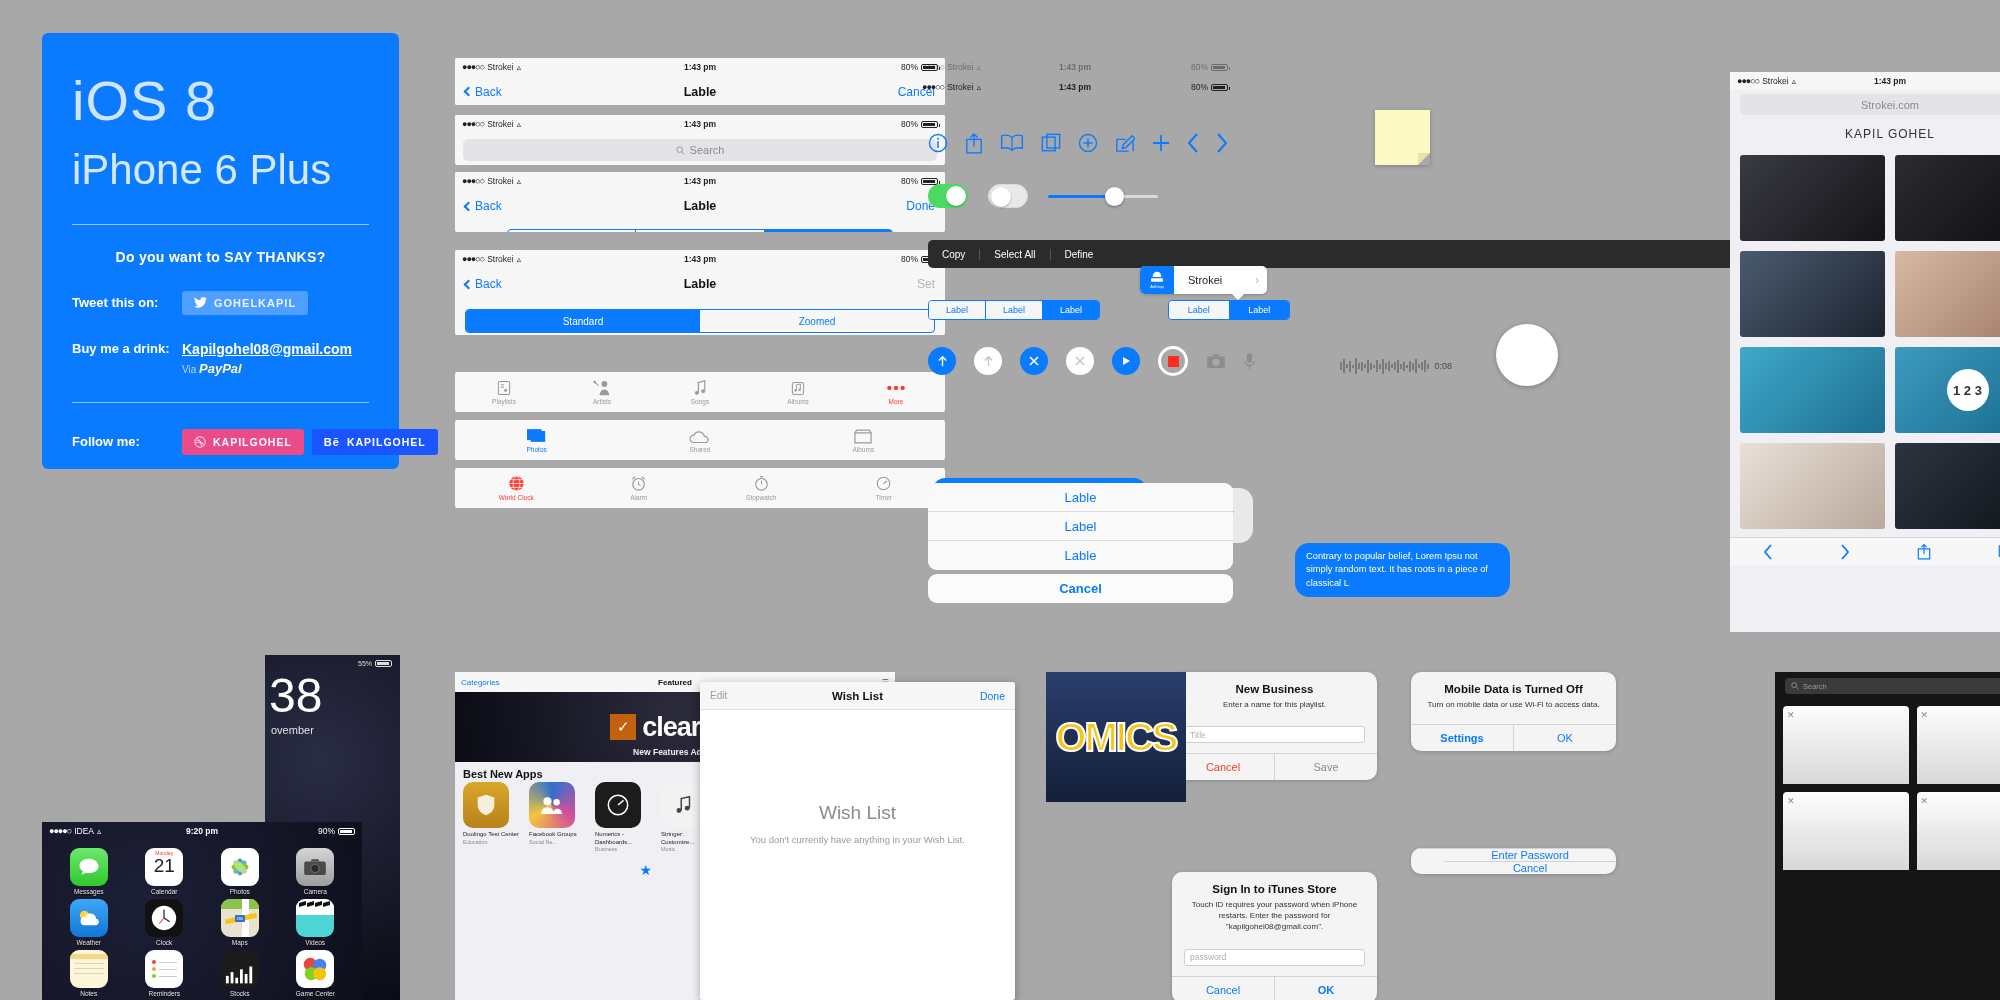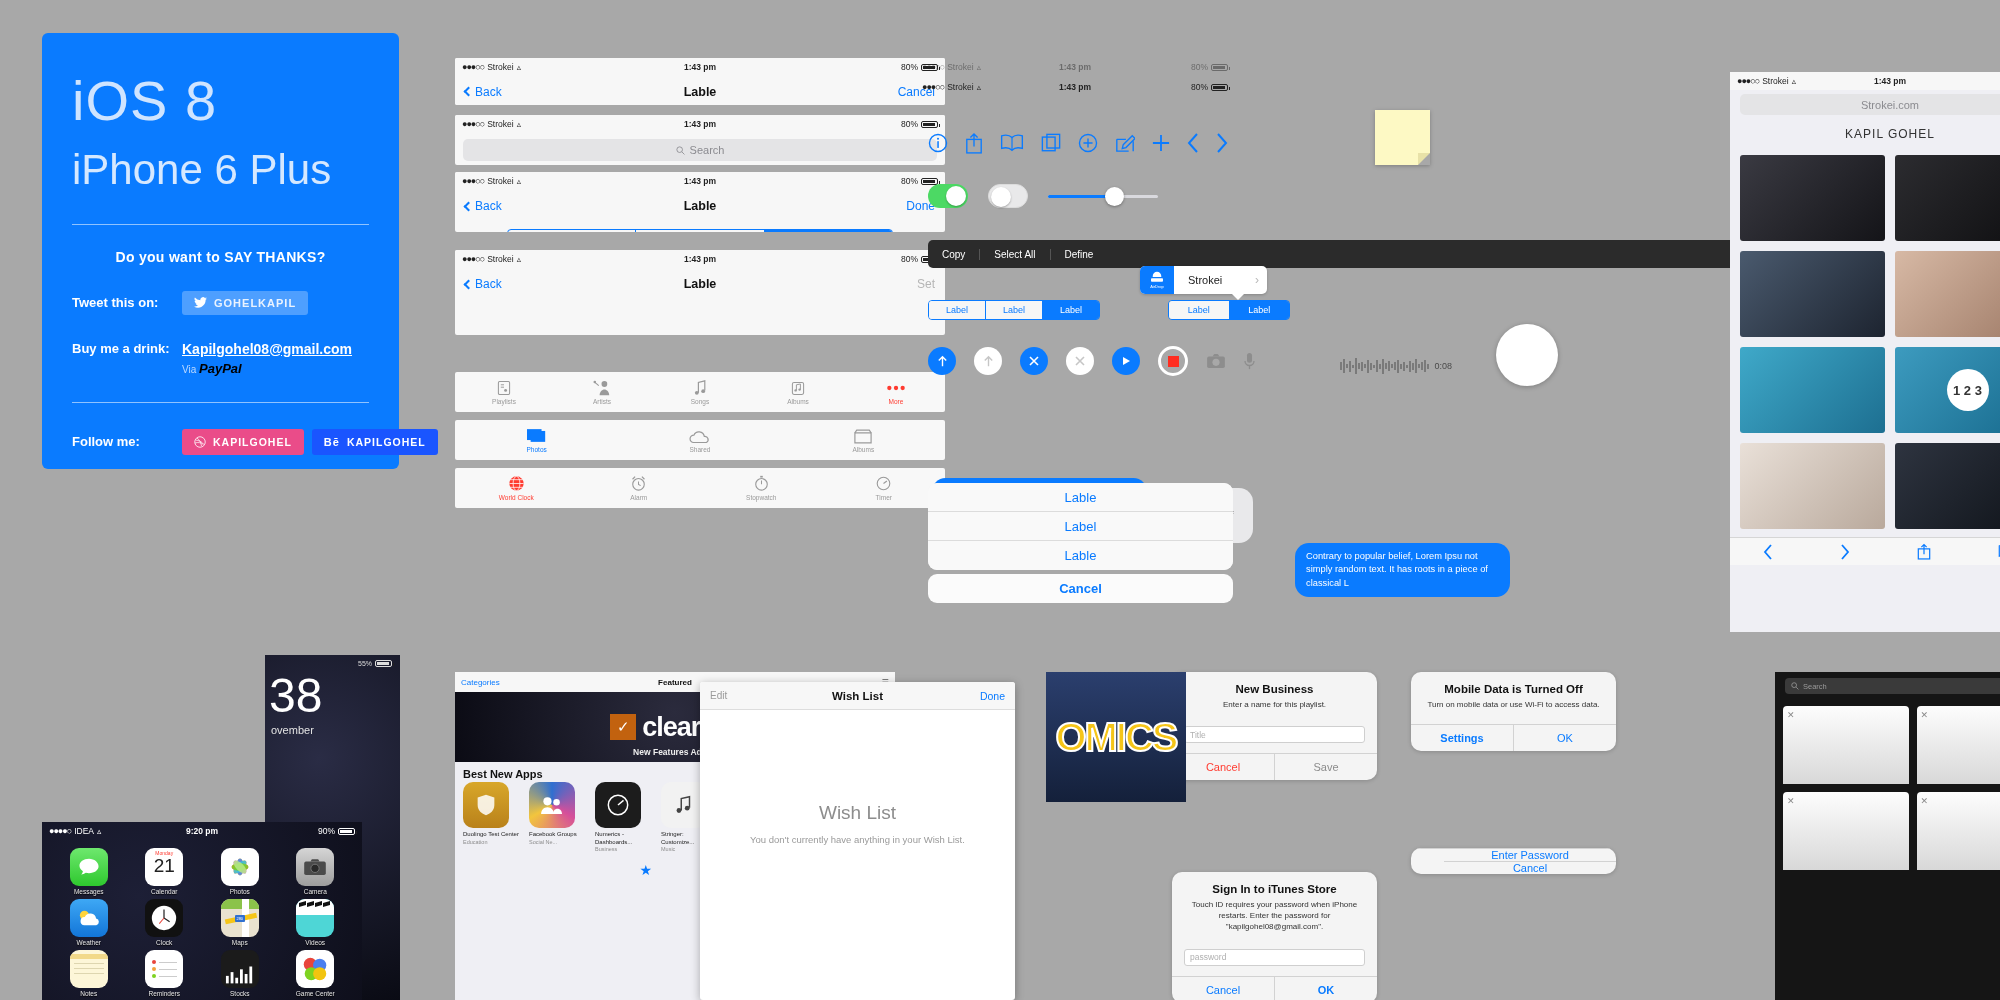--- a/index.html
+++ b/index.html
@@ -23,21 +23,21 @@
   #hero hr.rule { border:none; border-top:1px solid rgba(255,255,255,.55); margin:26px 0 0 0; }
   #hero .thanks { text-align:center; font-size:14px; font-weight:bold; margin-top:24px; letter-spacing:.3px;}
   .hrow { display:flex; align-items:center; margin-top:26px; font-size:13px; font-weight:bold;}
   .hrow .lbl { width:110px; flex:none;}
   .tw-btn {
     background:rgba(255,255,255,.28); border-radius:3px; padding:6px 12px;
     display:flex; align-items:center; gap:7px; font-size:11px; letter-spacing:1px; color:#eaf3ff;
   }
   .mail-link { text-decoration:underline; font-size:14px; font-weight:bold; color:#fff;}
   .via { text-align:left; font-size:10px; color:#bcd9ff; margin-top:4px; margin-left:110px;}
-  .via b { font-size:13px; color:#000000; font-style:italic;}
+  .via b { font-size:13px; color:#fef9c3; font-style:italic;}
   #hero hr.rule2 { border:none; border-top:1px solid rgba(255,255,255,.55); margin:26px 0 0 0;}
   .pill { border-radius:3px; padding:7px 12px; display:flex; align-items:center; gap:7px;
           font-size:10.5px; letter-spacing:1px; color:#fff; font-weight:bold;}
   .pill.dribbble { background:#ea4c89; }
   .pill.behance { background:#1a55ff; }
 
   
   .card { background:#f7f7f7; border-radius:2px; overflow:hidden; }
   .statusbar {
     height:18px; display:flex; align-items:center; padding:0 7px;
@@ -309,20 +309,24 @@
         </span>
       </div>
   </div>
   <div class="navbar" style="border-bottom:none">
     <div class="nb-left">
         <span class="chev-l"></span>
         <span>Back</span>
       </div>
     <div class="nb-title">Lable</div>
     <div class="nb-right dim">Set</div>
+  </div>
+  <div class="seg2">
+    <div class="on">Standard</div>
+    <div>Zoomed</div>
   </div>
 
 </div>
 
 <div class="card abs" style="left:455px;top:372px;width:490px;height:40px">
   <div class="tabbar">
     <div class="tabitem">
       <span class="ticon">
           <svg width="16" height="16" viewBox="0 0 20 20">
             <rect x="3" y="2" width="14" height="16" rx="1.5" fill="none" stroke="#9a9a9a" stroke-width="1.3"></rect>

